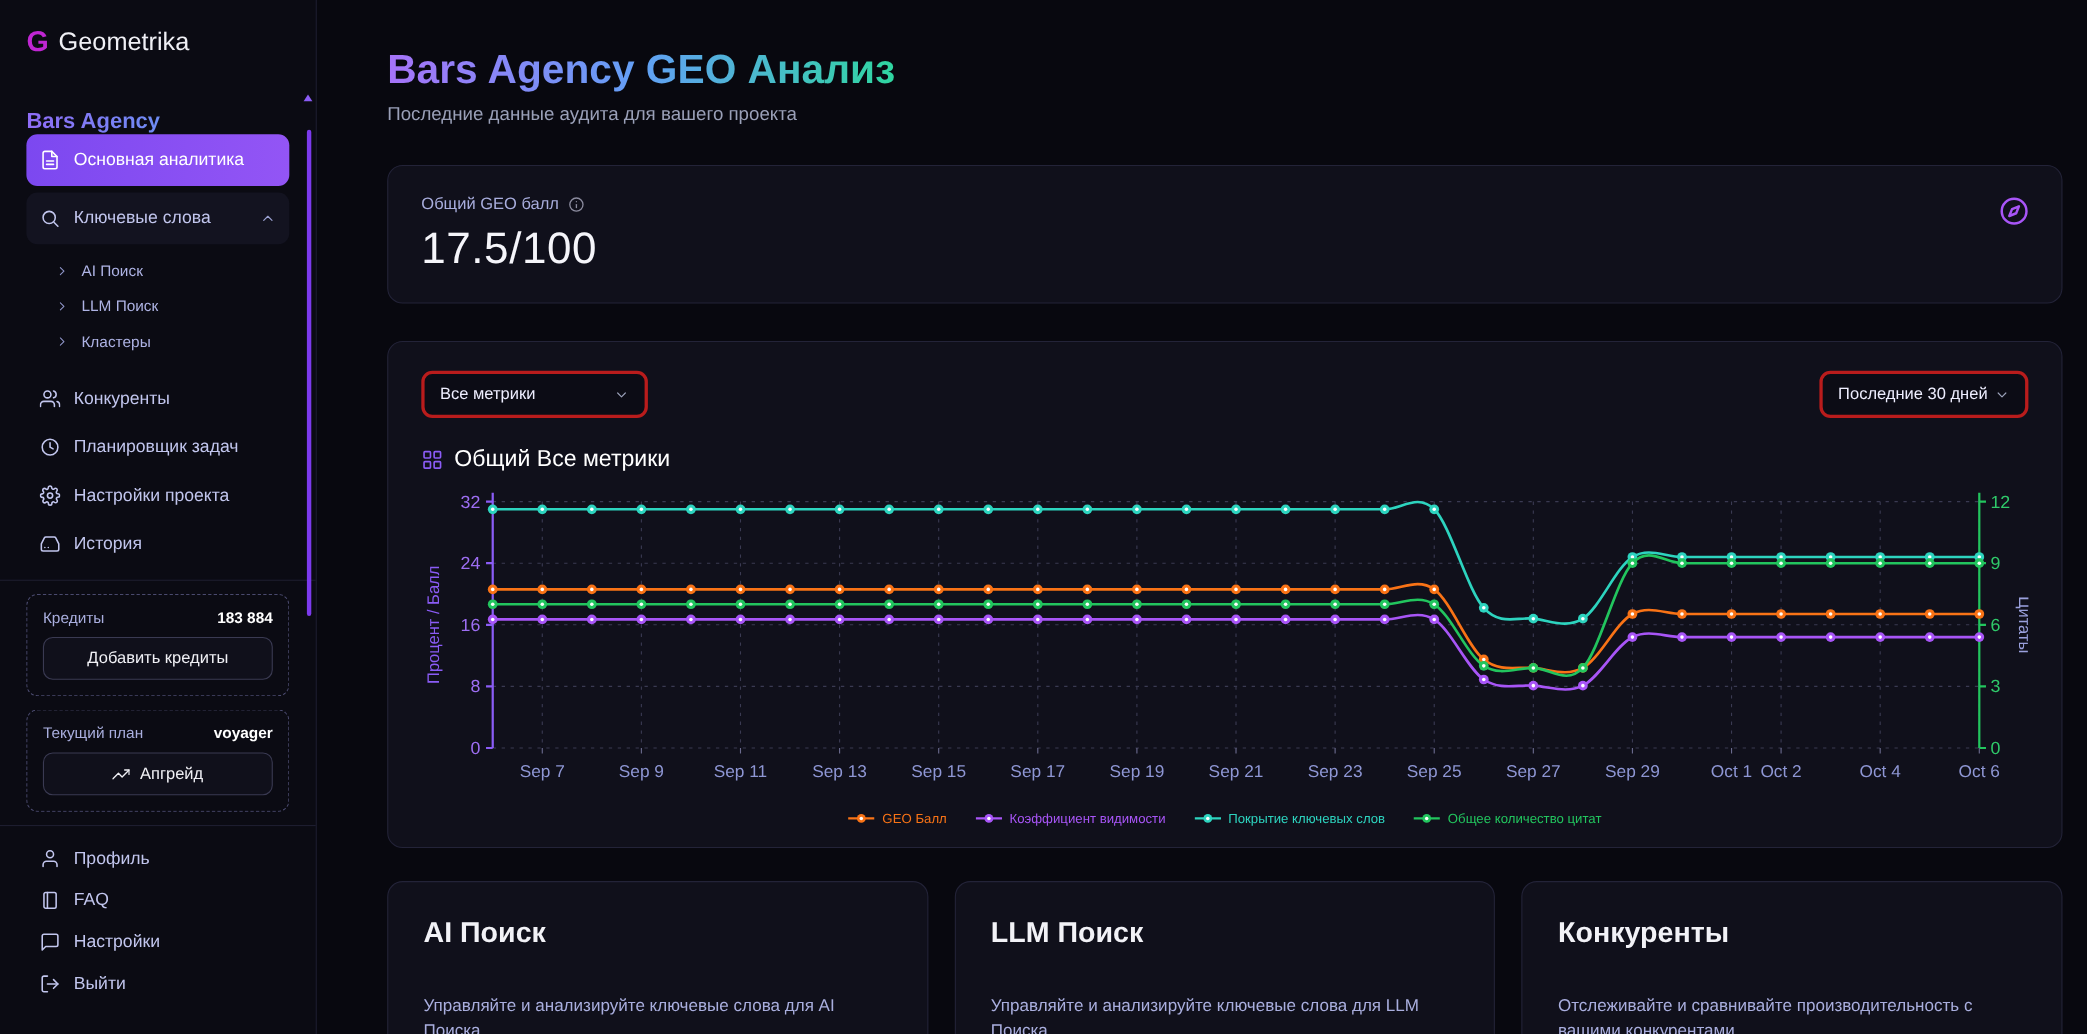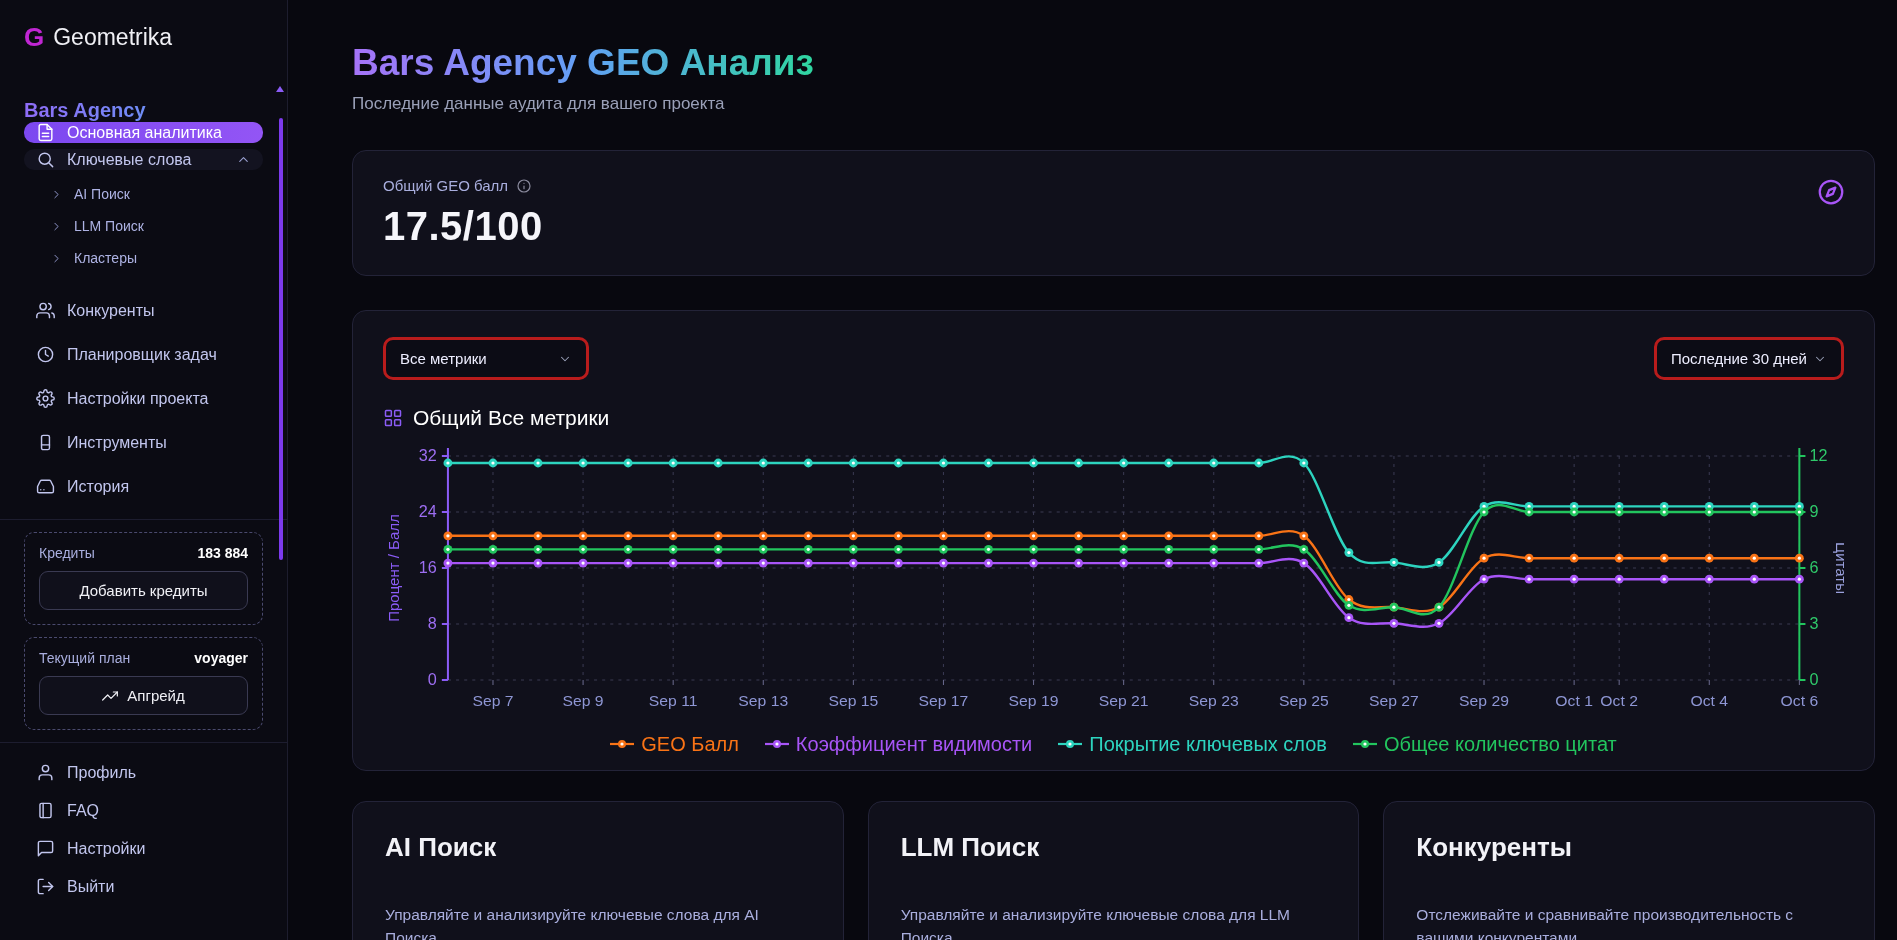--- a/index.html
+++ b/index.html
@@ -5,21 +5,21 @@
   *{margin:0;padding:0;box-sizing:border-box}
   html,body{width:1897px;height:940px;overflow:hidden;background:#08080f;font-family:"Liberation Sans",sans-serif;color:#e6e6f0}
   .app{display:flex;width:100%;height:100%}
 
   
   .sidebar{width:288px;min-width:288px;height:100%;background:#0b0b13;border-right:1px solid #1d1d2e;padding:22px 24px 0;position:relative}
   .logo-row{display:flex;align-items:center;gap:9px;margin-bottom:46px;cursor:pointer}
   .logo-g{font-size:26px;font-weight:bold;color:#c026d3}
   .logo-text{font-size:23px;color:#f0f0f5}
   .project{font-size:20px;font-weight:bold;background:linear-gradient(90deg,#8f6cf6,#6e8df5);-webkit-background-clip:text;background-clip:text;color:transparent;width:max-content}
-  .nav-item{display:flex;align-items:center;gap:12px;padding:1px 12px;border-radius:10px;font-size:16px;color:#c2c6ee;cursor:pointer;margin-bottom:6px}
+  .nav-item{display:flex;align-items:center;gap:12px;padding:14px 12px;border-radius:10px;font-size:16px;color:#c2c6ee;cursor:pointer;margin-bottom:6px}
   .nav-item .icon{width:19px;height:19px}
   .nav-item.active{background:linear-gradient(90deg,#7c48f0,#9355f5);color:#fff}
   .nav-item.keywords{background:#131320}
   .kw-chevron{margin-left:auto;width:15px !important;height:15px !important;color:#9aa0d0}
   .sub-nav{padding:2px 0 8px 16px}
   .sub-item{display:flex;align-items:center;gap:11px;padding:8px 10px;font-size:14px;color:#aeb3e4;cursor:pointer;border-radius:8px}
   .sub-item .icon{width:13px;height:13px;color:#8f95c8}
   .nav-sec{margin-top:8px}
   .nav-sec .nav-item{padding:11px 12px;margin-bottom:3px}
   .divider{height:1px;background:#1d1d2f;margin:12px -24px}
@@ -35,34 +35,34 @@
   .scroll-arrow{position:absolute;right:3px;top:86px;width:0;height:0;border-left:4px solid transparent;border-right:4px solid transparent;border-bottom:6px solid #8b5cf6;cursor:pointer}
 
   
   main{flex:1;padding:42px 22px 0 64px;overflow:hidden}
   h1.title{font-size:37px;font-weight:bold;background:linear-gradient(90deg,#a673f8 0%,#62a0f5 50%,#2fd6a0 100%);-webkit-background-clip:text;background-clip:text;color:transparent;width:max-content}
   .subtitle{font-size:17px;color:#9aa0b8;margin-top:10px}
   .card{background:#10101b;border:1px solid #232338;border-radius:14px}
   .score-card{margin-top:36px;padding:26px 30px;position:relative}
   .score-label-row{display:flex;align-items:center;gap:8px;font-size:15px;color:#a9aede}
   .info-icon{width:16px;height:16px;color:#8b8b9e}
-  .score-value{font-size:40px;font-weight:bold;color:#f5f5fa;margin-top:10px;letter-spacing:.5px}
+  .score-value{font-size:40px;font-weight:normal;color:#f5f5fa;margin-top:10px;letter-spacing:.5px}
   .compass{position:absolute;top:26px;right:28px;width:30px;height:30px;color:#a855f7;cursor:pointer}
   .chart-card{margin-top:34px;padding:26px 30px 14px}
   .controls{display:flex;justify-content:space-between}
   .select{display:flex;align-items:center;justify-content:space-between;background:#0c0c15;border:3px solid #b91c1c;border-radius:10px;padding:10px 14px;font-size:15px;color:#eef;cursor:pointer}
   .select.metric{width:206px}
   .select.range{width:190px}
   .select .icon{width:14px;height:14px;color:#9aa0b8}
   .section-row{display:flex;align-items:center;gap:10px;margin-top:26px}
   .grid-icon{width:20px;height:20px;color:#8b5cf6}
   .section-title{font-size:21px;font-weight:normal;color:#fff}
   #chart-svg{display:block;margin-top:12px;width:100%;height:290px}
   .legend{display:flex;justify-content:center;align-items:center;gap:26px;margin-top:0;height:24px}
-  .legend-item{display:flex;align-items:center;gap:7px;font-size:20px;cursor:pointer}
+  .legend-item{display:flex;align-items:center;gap:7px;font-size:12px;cursor:pointer}
   .cards-row{display:grid;grid-template-columns:1fr 1fr 1fr;gap:24px;margin-top:30px}
   .bottom-card{padding:30px 32px;height:195px;cursor:pointer}
   .bottom-card h3{font-size:26px;font-weight:bold;color:#f2f2f7}
   .bottom-card p{margin-top:40px;font-size:15.5px;color:#a9aede;line-height:1.5}
 
   
   .icon{fill:none;stroke:currentColor;stroke-width:1.8;stroke-linecap:round;stroke-linejoin:round;flex-shrink:0}
   .tickL{fill:#9d6ef2;font-size:16px;text-anchor:end;font-family:"Liberation Sans",sans-serif}
   .tickR{fill:#2fc96a;font-size:16px;font-family:"Liberation Sans",sans-serif}
   .tickX{fill:#8e96d4;font-size:15.5px;text-anchor:middle;font-family:"Liberation Sans",sans-serif}
@@ -144,27 +144,20 @@
             <path d="M12 7v5l3.5 2"></path>
           </svg>
           <span>Планировщик задач</span>
         </div>
         <div class="nav-item">
           <svg class="icon " viewBox="0 0 24 24">
             <circle cx="12" cy="12" r="3"></circle>
             <path d="M19.4 15a1.65 1.65 0 0 0 .33 1.82l.06.06a2 2 0 1 1-2.83 2.83l-.06-.06a1.65 1.65 0 0 0-1.82-.33 1.65 1.65 0 0 0-1 1.51V21a2 2 0 1 1-4 0v-.09a1.65 1.65 0 0 0-1-1.51 1.65 1.65 0 0 0-1.82.33l-.06.06a2 2 0 1 1-2.83-2.83l.06-.06a1.65 1.65 0 0 0 .33-1.82 1.65 1.65 0 0 0-1.51-1H3a2 2 0 1 1 0-4h.09a1.65 1.65 0 0 0 1.51-1 1.65 1.65 0 0 0-.33-1.82l-.06-.06a2 2 0 1 1 2.83-2.83l.06.06a1.65 1.65 0 0 0 1.82.33h.01a1.65 1.65 0 0 0 1-1.51V3a2 2 0 1 1 4 0v.09a1.65 1.65 0 0 0 1 1.51h.01a1.65 1.65 0 0 0 1.82-.33l.06-.06a2 2 0 1 1 2.83 2.83l-.06.06a1.65 1.65 0 0 0-.33 1.82v.01a1.65 1.65 0 0 0 1.51 1H21a2 2 0 1 1 0 4h-.09a1.65 1.65 0 0 0-1.51 1z"></path>
           </svg>
           <span>Настройки проекта</span>
-        </div>
-        <div class="nav-item">
-          <svg class="icon " viewBox="0 0 24 24">
-            <rect x="7" y="3" width="10" height="18" rx="2"></rect>
-            <path d="M7 15h10"></path>
-          </svg>
-          <span>Инструменты</span>
         </div>
         <div class="nav-item">
           <svg class="icon " viewBox="0 0 24 24">
             <path d="M5.45 5.11 2 12v6a2 2 0 0 0 2 2h16a2 2 0 0 0 2-2v-6l-3.45-6.89A2 2 0 0 0 16.76 4H7.24a2 2 0 0 0-1.79 1.11z"></path>
             <path d="M6 16h.01"></path>
             <path d="M10 16h.01"></path>
           </svg>
           <span>История</span>
         </div>
       </nav>

